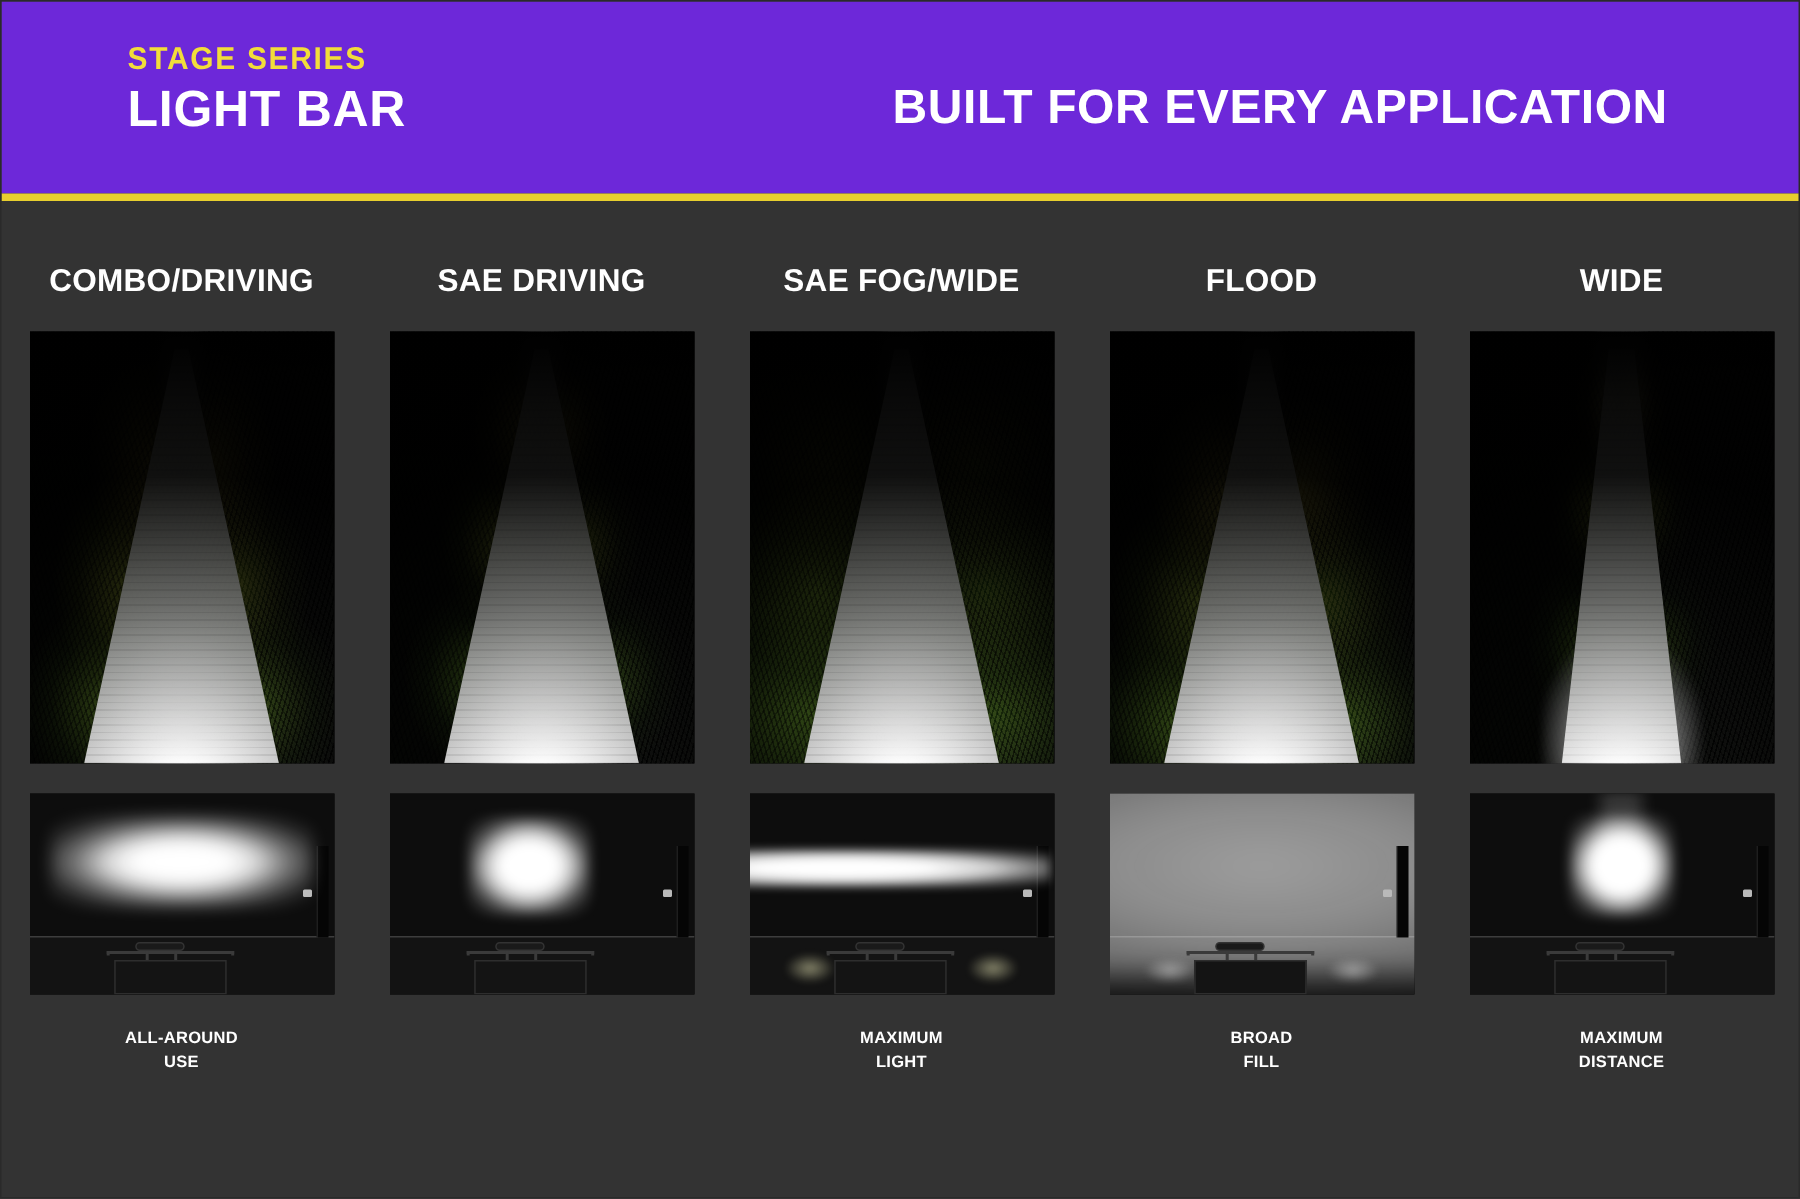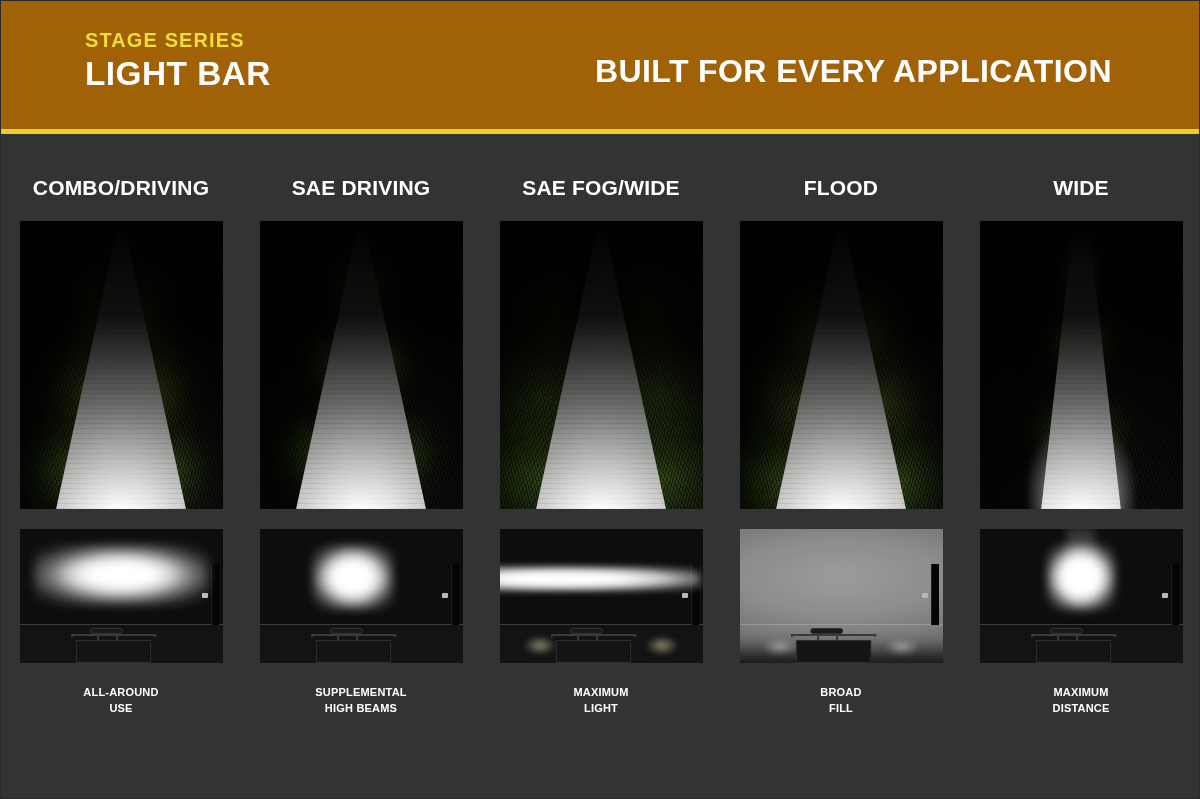--- a/index.html
+++ b/index.html
@@ -9,21 +9,21 @@
     width:1200px;height:799px;
     background:#333333;
     font-family:"Liberation Sans", sans-serif;
     overflow:hidden;
     border:1px solid #2a2a2a;
   }
 
   
   .header{
     position:absolute;left:0;top:0;width:1200px;height:128px;
-    background:#a16207;
+    background:#6d28d9;
   }
   .brand{
     position:absolute;left:84px;top:28px;
     line-height:1;
   }
   .brand-top{
     font-size:21px;font-weight:bold;color:#f2dd3a;
     letter-spacing:1.2px;
     font-stretch:condensed;
     transform:scaleX(0.95);
@@ -337,24 +337,20 @@
           <div class="rig">
             <div class="rig-bar"></div>
             <div class="rig-frame"></div>
             <div class="rig-leg-l"></div>
             <div class="rig-leg-r"></div>
             <div class="rig-body"></div>
           </div>
         </div>
       </div>
 
-      <div class="caption">
-        <span>SUPPLEMENTAL</span><br>
-        <span>HIGH BEAMS</span>
-      </div>
     </div>
 
     <div class="col">
       <div class="col-title">SAE FOG/WIDE</div>
 
       <div class="photo-road">
         <div class="scene spread-wide">
           <div class="forest-l">
               <div class="tree-mass"></div>
               <div class="tree-texture"></div>

